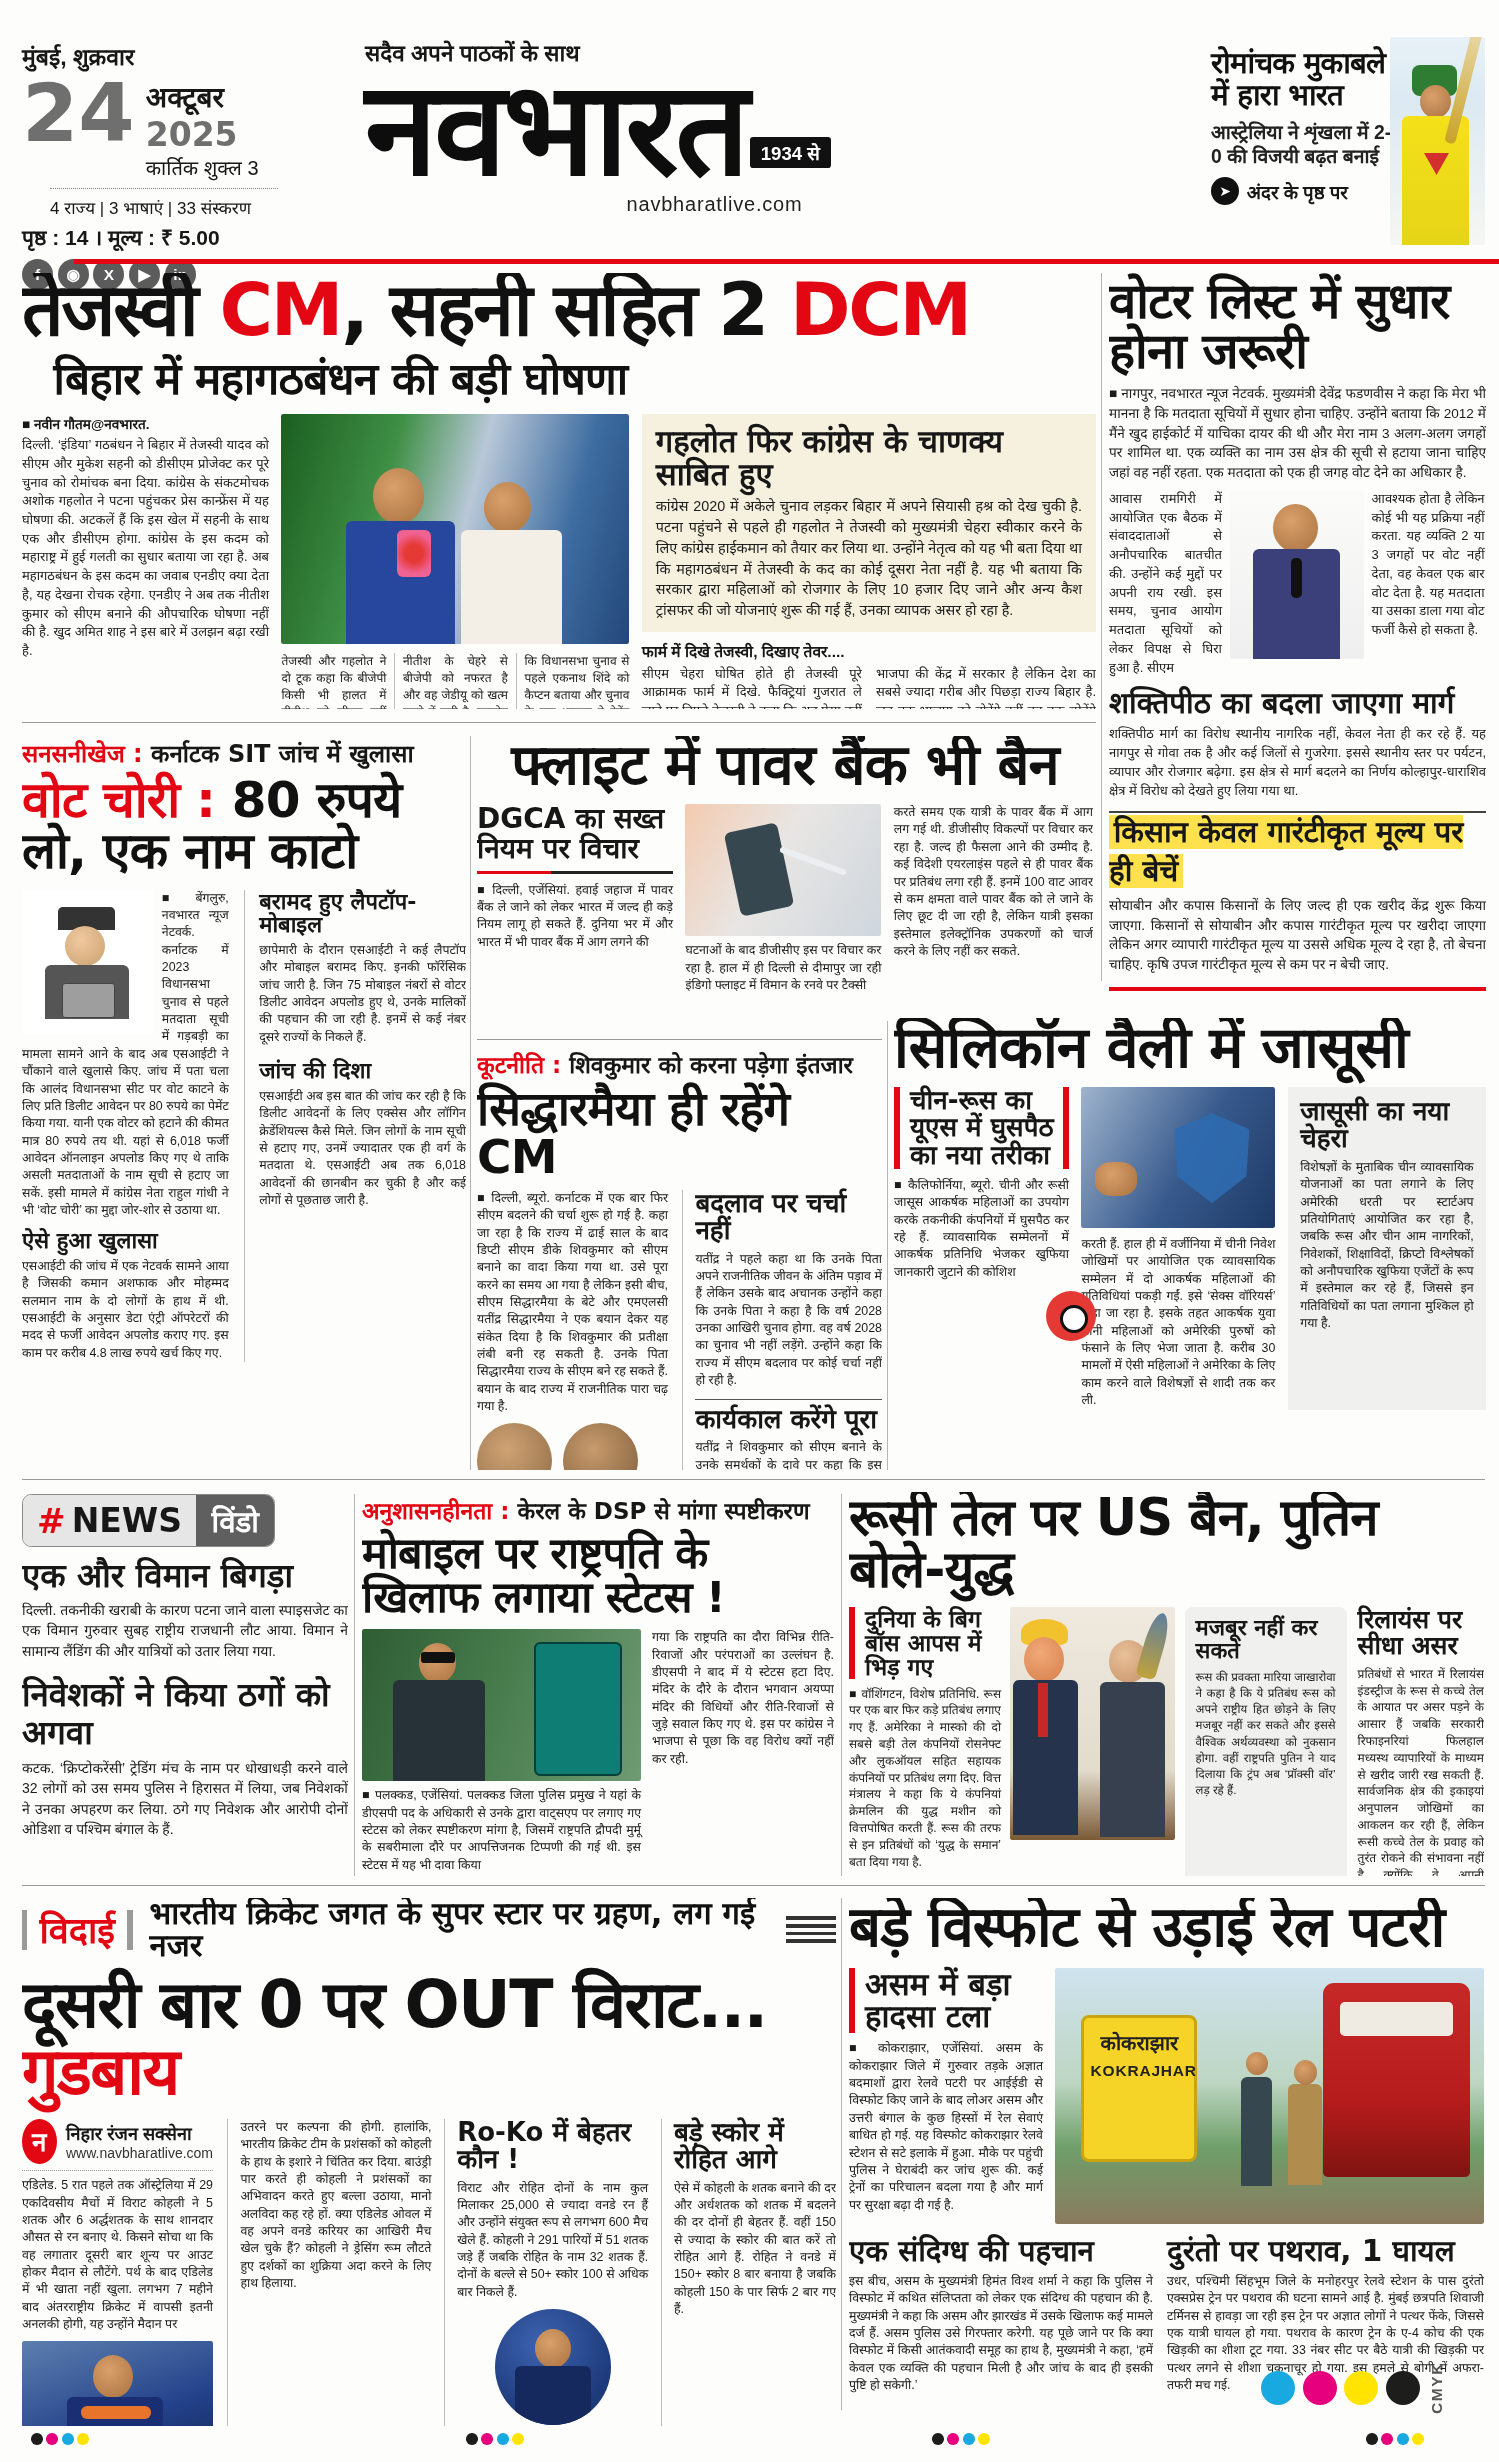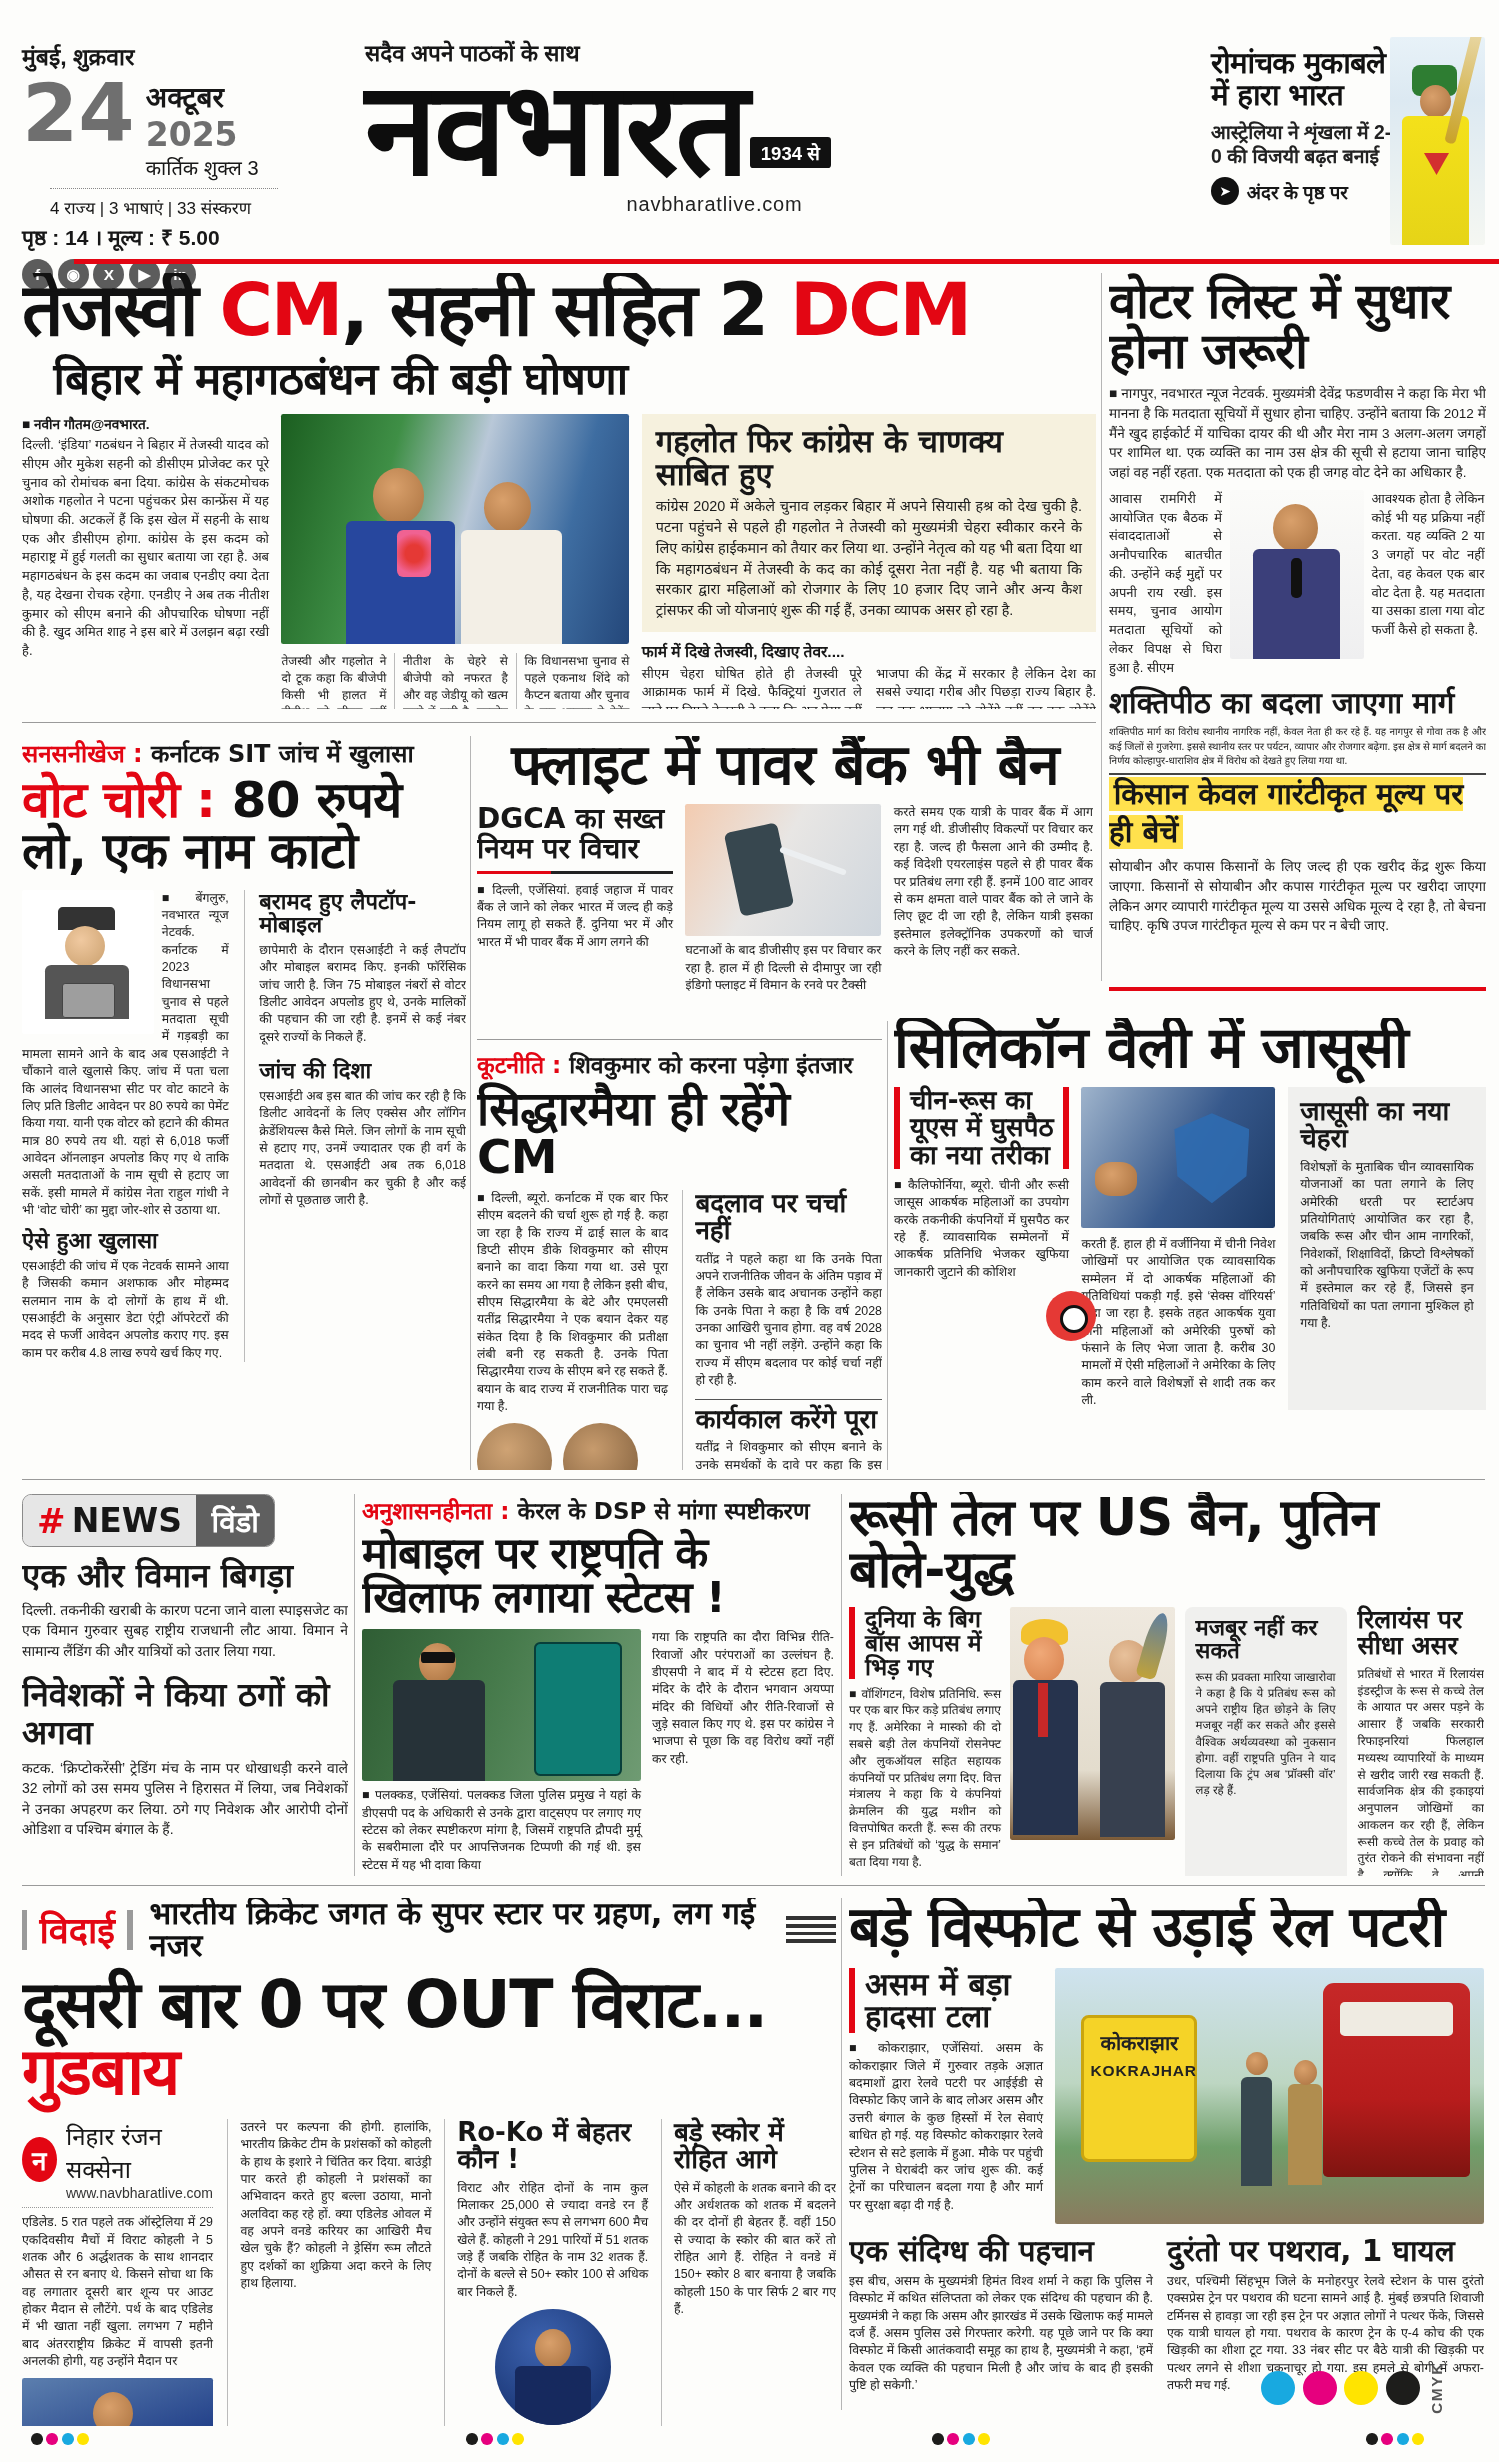--- a/index.html
+++ b/index.html
@@ -129,21 +129,21 @@
     <div style="display:flex;margin-top:7.8px;">
       <div class="body-txt" style="width:113px;font-size:13px;">आवास रामगिरी में आयोजित एक बैठक में संवाददाताओं से अनौपचारिक बातचीत की. उन्होंने कई मुद्दों पर अपनी राय रखी. इस समय, चुनाव आयोग मतदाता सूचियों को लेकर विपक्ष से घिरा हुआ है. सीएम</div>
       <div class="ph" style="width:134px;height:169px;margin:0 7.8px;border:none;background:linear-gradient(180deg,#fbfbf9 0%,#efeff0 100%);">
         <div class="face" style="left:43px;top:14px;width:45px;height:48px;"></div>
         <div class="suit" style="left:23px;top:59px;width:87px;height:110px;background:#3b3f7a;"></div>
         <div class="abs" style="left:61px;top:68px;width:11px;height:40px;background:#111;border-radius:4.7px;"></div>
       </div>
       <div class="body-txt" style="width:113px;font-size:13px;">आवश्यक होता है लेकिन कोई भी यह प्रक्रिया नहीं करता. यह व्यक्ति 2 या 3 जगहों पर वोट नहीं देता, वह केवल एक बार वोट देता है. यह मतदाता या उसका डाला गया वोट फर्जी कैसे हो सकता है.</div>
     </div>
     <div class="boxtitle" style="font-size:29.5px;margin-top:11px;">शक्तिपीठ का बदला जाएगा मार्ग</div>
-    <div class="body-txt" style="font-size:10px;border-bottom:2.3px solid #444;padding-bottom:4px;">शक्तिपीठ मार्ग का विरोध स्थानीय नागरिक नहीं, केवल नेता ही कर रहे हैं. यह नागपुर से गोवा तक है और कई जिलों से गुजरेगा. इससे स्थानीय स्तर पर पर्यटन, व्यापार और रोजगार बढ़ेगा. इस क्षेत्र से मार्ग बदलने का निर्णय कोल्हापुर-धाराशिव क्षेत्र में विरोध को देखते हुए लिया गया था.</div>
+    <div class="body-txt" style="font-size:13px;border-bottom:2.3px solid #444;padding-bottom:11px;">शक्तिपीठ मार्ग का विरोध स्थानीय नागरिक नहीं, केवल नेता ही कर रहे हैं. यह नागपुर से गोवा तक है और कई जिलों से गुजरेगा. इससे स्थानीय स्तर पर पर्यटन, व्यापार और रोजगार बढ़ेगा. इस क्षेत्र से मार्ग बदलने का निर्णय कोल्हापुर-धाराशिव क्षेत्र में विरोध को देखते हुए लिया गया था.</div>
     <div class="boxtitle" style="font-size:29.5px;margin-top:9.3px;background:#ffe14d;display:inline;padding:0 4.7px;line-height:1.3;">किसान केवल गारंटीकृत मूल्य पर ही बेचें</div>
     <div class="body-txt" style="font-size:13.6px;margin-top:6.2px;">सोयाबीन और कपास किसानों के लिए जल्द ही एक खरीद केंद्र शुरू किया जाएगा. किसानों से सोयाबीन और कपास गारंटीकृत मूल्य पर खरीदा जाएगा लेकिन अगर व्यापारी गारंटीकृत मूल्य या उससे अधिक मूल्य दे रहा है, तो बेचना चाहिए. कृषि उपज गारंटीकृत मूल्य से कम पर न बेची जाए.</div>
   </div>
   <div class="redrule" style="left:1109px;top:987px;width:377px;height:3.9px;"></div>
 
   <div class="hrule" style="left:22px;top:722px;width:1074px;"></div>
 
   <div class="abs" style="left:22px;top:736px;width:444px;height:734px;overflow:hidden;">
     <div class="kick" style="font-size:24px;">
       <span class="red">सनसनीखेज :</span><span> कर्नाटक SIT जांच में खुलासा</span>
@@ -334,21 +334,21 @@
       </span>
     </div>
     <div class="hl" style="font-size:65px;margin-top:11px;letter-spacing:-1.6px;">
       <span>दूसरी बार 0 पर OUT विराट... </span><span class="red">गुडबाय</span>
     </div>
     <div style="display:flex;margin-top:14px;">
       <div style="width:191px;">
         <div style="display:flex;align-items:center;border-bottom:1.6px dotted #999;padding-bottom:6.2px;">
           <span style="width:45px;height:45px;border-radius:50%;background:#e30613;color:#fff;display:inline-flex;align-items:center;justify-content:center;font-size:26px;font-weight:900;">न</span>
           <span style="margin-left:9.3px;">
-            <span style="display:block;font-size:24px;font-weight:normal;">निहार रंजन सक्सेना</span>
+            <span style="display:block;font-size:18px;font-weight:bold;">निहार रंजन सक्सेना</span>
             <span style="display:block;font-size:14px;color:#333;">www.navbharatlive.com</span>
           </span>
         </div>
         <div class="body-sm" style="margin-top:6.2px;">एडिलेड. 5 रात पहले तक ऑस्ट्रेलिया में 29 एकदिवसीय मैचों में विराट कोहली ने 5 शतक और 6 अर्द्धशतक के साथ शानदार औसत से रन बनाए थे. किसने सोचा था कि वह लगातार दूसरी बार शून्य पर आउट होकर मैदान से लौटेंगे. पर्थ के बाद एडिलेड में भी खाता नहीं खुला. लगभग 7 महीने बाद अंतरराष्ट्रीय क्रिकेट में वापसी इतनी अनलकी होगी, यह उन्होंने मैदान पर</div>
         <div class="ph" style="width:191px;height:147px;margin-top:7.8px;border:none;background:linear-gradient(160deg,#5c7fae 0%,#23418a 55%,#101f4a 100%);">
           <div class="face" style="left:71px;top:14px;width:40px;height:43px;"></div>
           <div class="suit" style="left:45px;top:56px;width:96px;height:92px;background:#1a2f73;"></div>
           <div class="abs" style="left:59px;top:65px;width:70px;height:12.4px;background:#e8732a;border-radius:6.2px;"></div>
         </div>
       </div>

